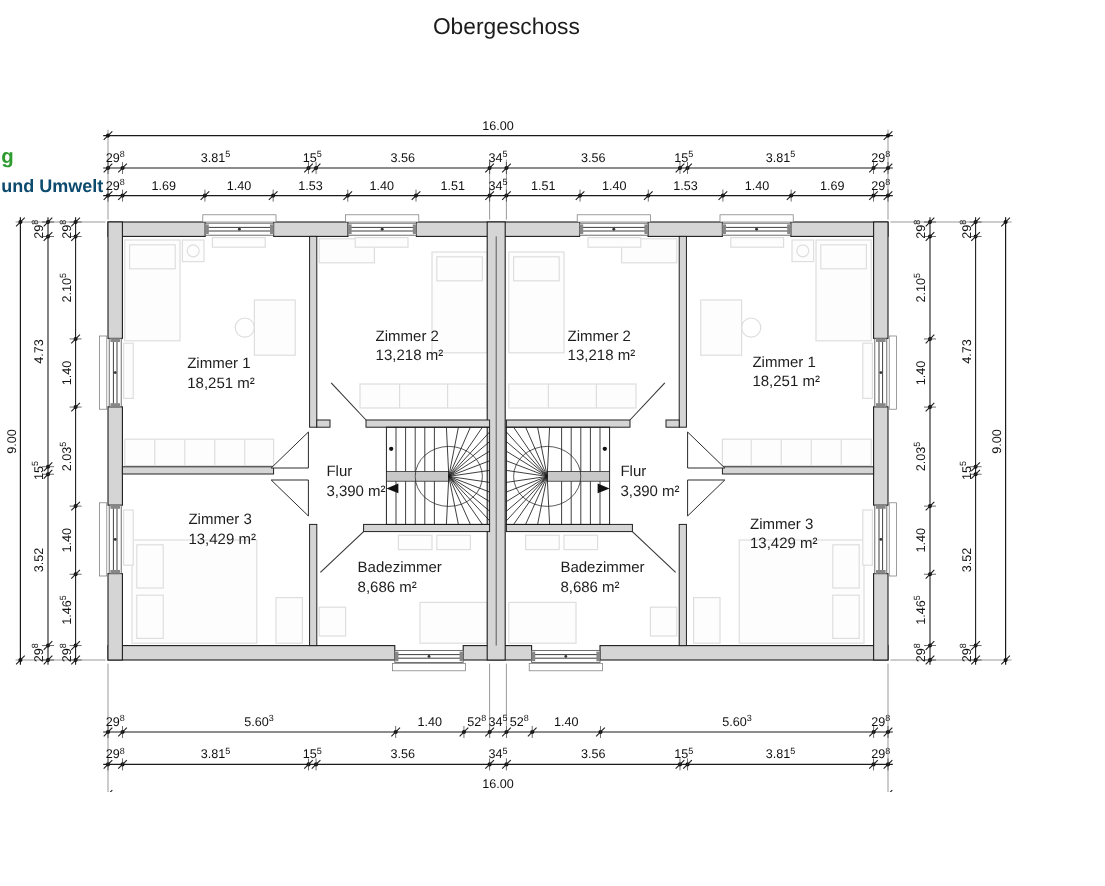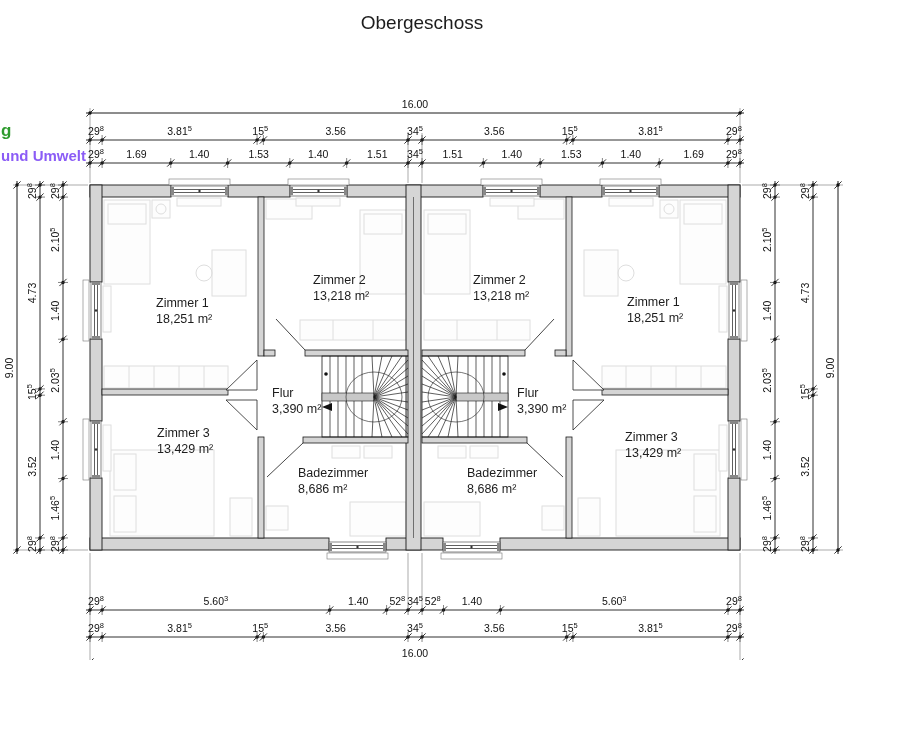--- a/index.html
+++ b/index.html
@@ -11,21 +11,21 @@
   .wm2{position:absolute;top:147px;left:1px;font-size:15px;font-weight:bold;}
   svg{position:absolute;top:0;left:0;}
   text{font-family:"Liberation Sans",sans-serif;}
 </style>
 </head>
 <body>
 
 <div class="page">
   <div class="title">Obergeschoss</div>
   <div class="wm1" style="color: rgb(46, 155, 46);">g</div>
-  <div class="wm2" style="color: #8b5cf6;">und Umwelt</div>
+  <div class="wm2" style="color: #0c4a6e;">und Umwelt</div>
   <svg id="plan" width="921" height="738" viewBox="0 0 921 738">
       <g>
         <line x1="90" y1="108" x2="90" y2="183" stroke="#555" stroke-width="0.5"></line>
         <line x1="740" y1="108" x2="740" y2="183" stroke="#555" stroke-width="0.5"></line>
         <line x1="408" y1="133" x2="408" y2="183" stroke="#555" stroke-width="0.5"></line>
         <line x1="422" y1="133" x2="422" y2="183" stroke="#555" stroke-width="0.5"></line>
         <line x1="90" y1="553" x2="90" y2="666" stroke="#555" stroke-width="0.5"></line>
         <line x1="740" y1="553" x2="740" y2="666" stroke="#555" stroke-width="0.5"></line>
         <line x1="408" y1="553" x2="408" y2="605" stroke="#555" stroke-width="0.5"></line>
         <line x1="422" y1="553" x2="422" y2="605" stroke="#555" stroke-width="0.5"></line>

